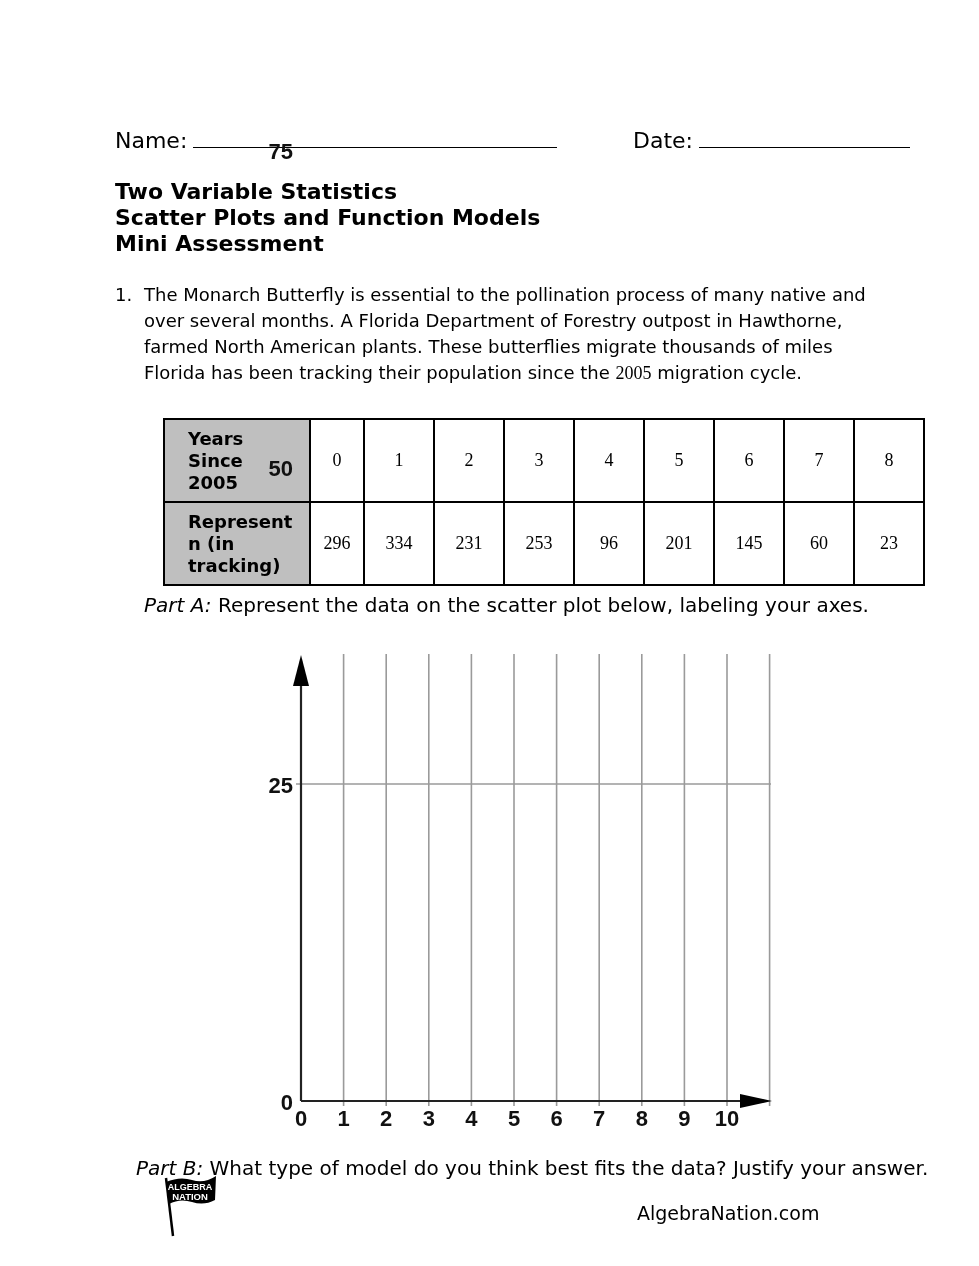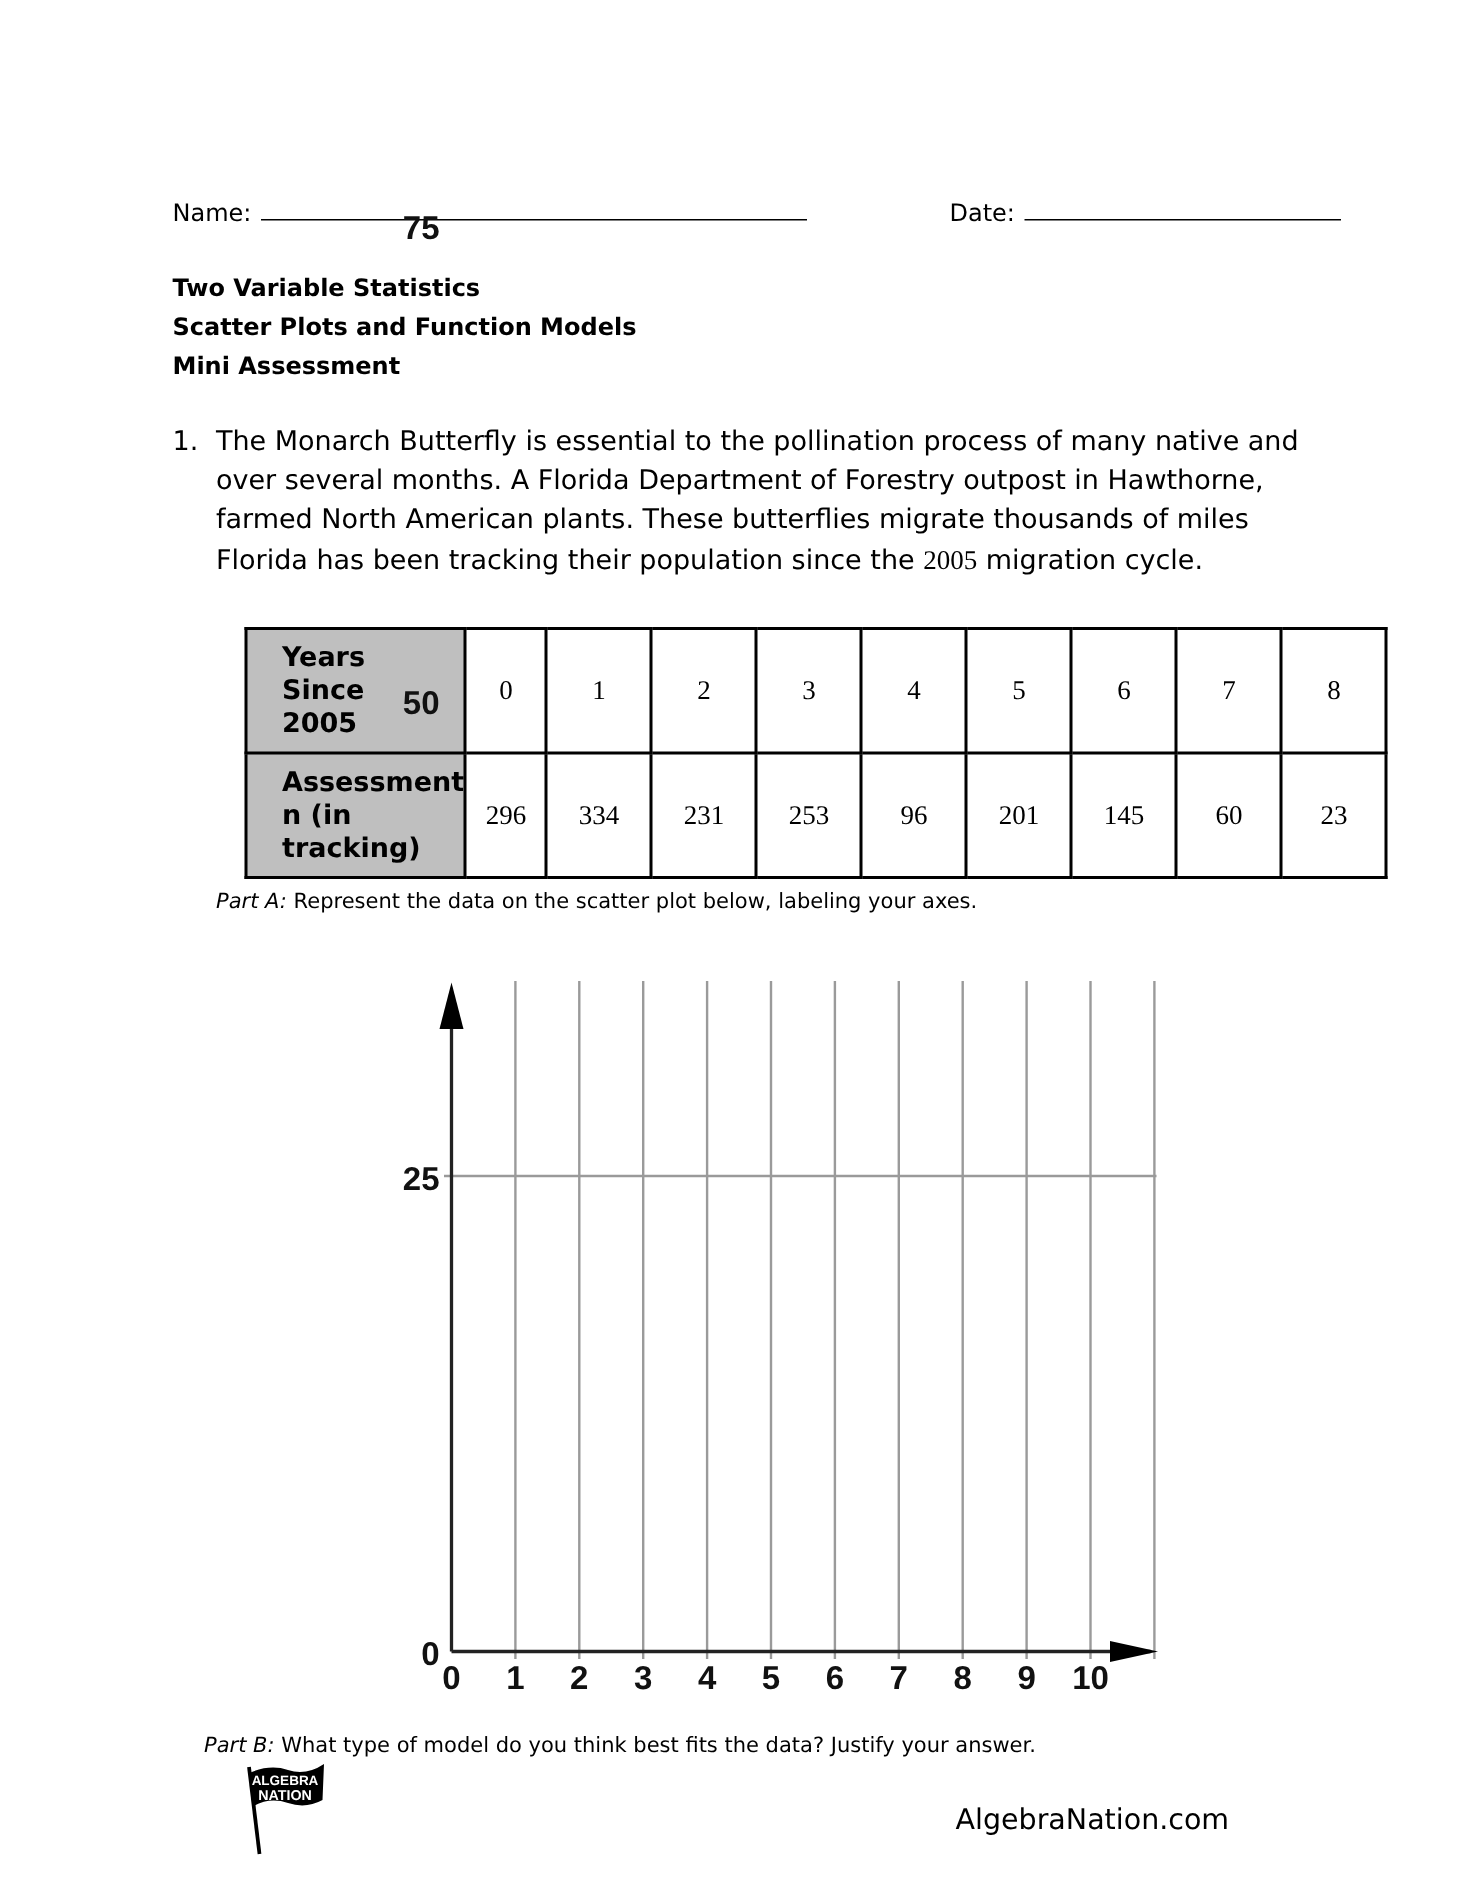--- a/index.html
+++ b/index.html
@@ -1,32 +1,32 @@
 <!DOCTYPE html>
 <html><head>
 <meta charset="utf-8">
 <style>
   html, body { margin: 0; padding: 0; background: #ffffff; }
   body { width: 979px; height: 1266px; position: relative; overflow: hidden;
          font-family: "DejaVu Sans", sans-serif; color: #000; }
   .abs { position: absolute; }
-  .line { font-size: 16px; line-height: 26px; white-space: nowrap; }
+  .line { font-size: 22px; line-height: 26px; white-space: nowrap; }
   .bold { font-weight: bold; }
   .field-line { display: inline-block; border-bottom: 1px solid #000; height: 18px; vertical-align: baseline; margin-left: 6px; }
   #question { left: 115px; top: 282px; font-size: 18px; line-height: 26px; }
   #question .num { position: absolute; left: 0; top: 0; }
   #question .body { position: absolute; left: 29px; top: 0; width: 780px; }
   #question .body div { white-space: nowrap; }
   .serif { font-family: "Liberation Serif", serif; }
   table.data { position: absolute; left: 163px; top: 418px; border-collapse: collapse; }
   table.data td { border: 2px solid #000; height: 81px; text-align: center;
                   font-family: "Liberation Serif", serif; font-size: 18px; padding: 0; }
   table.data td.hdr { background: #bfbfbf; text-align: left; font-family: "DejaVu Sans", sans-serif;
                       font-weight: bold; font-size: 18px; line-height: 22px; width: 121px; padding-left: 23px; vertical-align: middle; }
-  .part { font-size: 14px; white-space: nowrap; }
+  .part { font-size: 20px; white-space: nowrap; }
   .part i { font-style: italic; }
   svg text { font-family: "Liberation Sans", sans-serif; font-weight: bold; font-size: 22px; fill: #111; }
 </style>
 </head>
 <body>
 
 <div class="abs line" style="left:115px; top:128px;">
   <span>Name:</span><span class="field-line" style="width:364px;"></span>
 </div>
 <div class="abs line" style="left:633px; top:128px;">
@@ -60,21 +60,21 @@
     <td style="width:68px">2</td>
     <td style="width:68px">3</td>
     <td style="width:68px">4</td>
     <td style="width:68px">5</td>
     <td style="width:68px">6</td>
     <td style="width:68px">7</td>
     <td style="width:68px">8</td>
   </tr>
   <tr>
     <td class="hdr">
-      <div>Assessment</div>
+      <div>Represent</div>
       <div>n (in</div>
       <div>tracking)</div>
     </td>
     <td>296</td>
     <td>334</td>
     <td>231</td>
     <td>253</td>
     <td>96</td>
     <td>201</td>
     <td>145</td>

